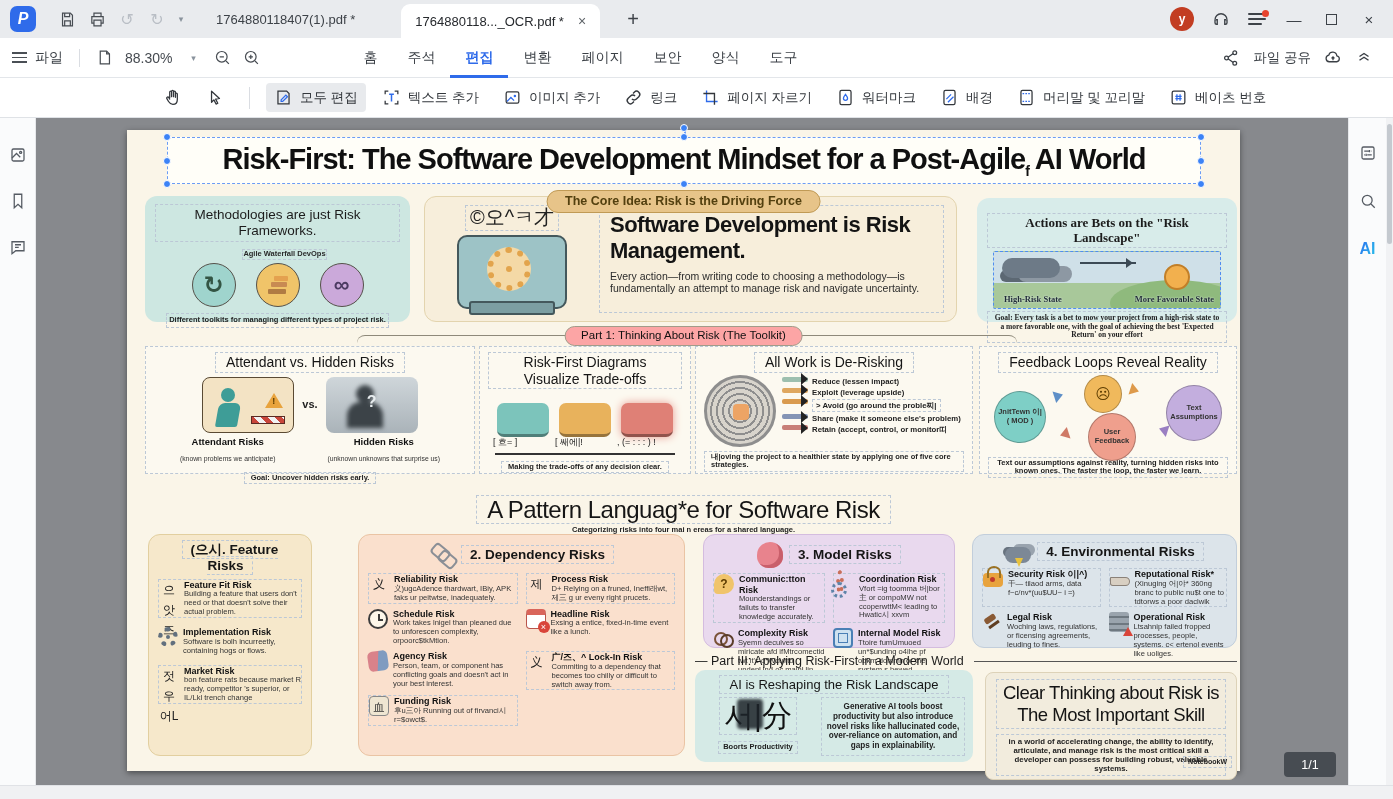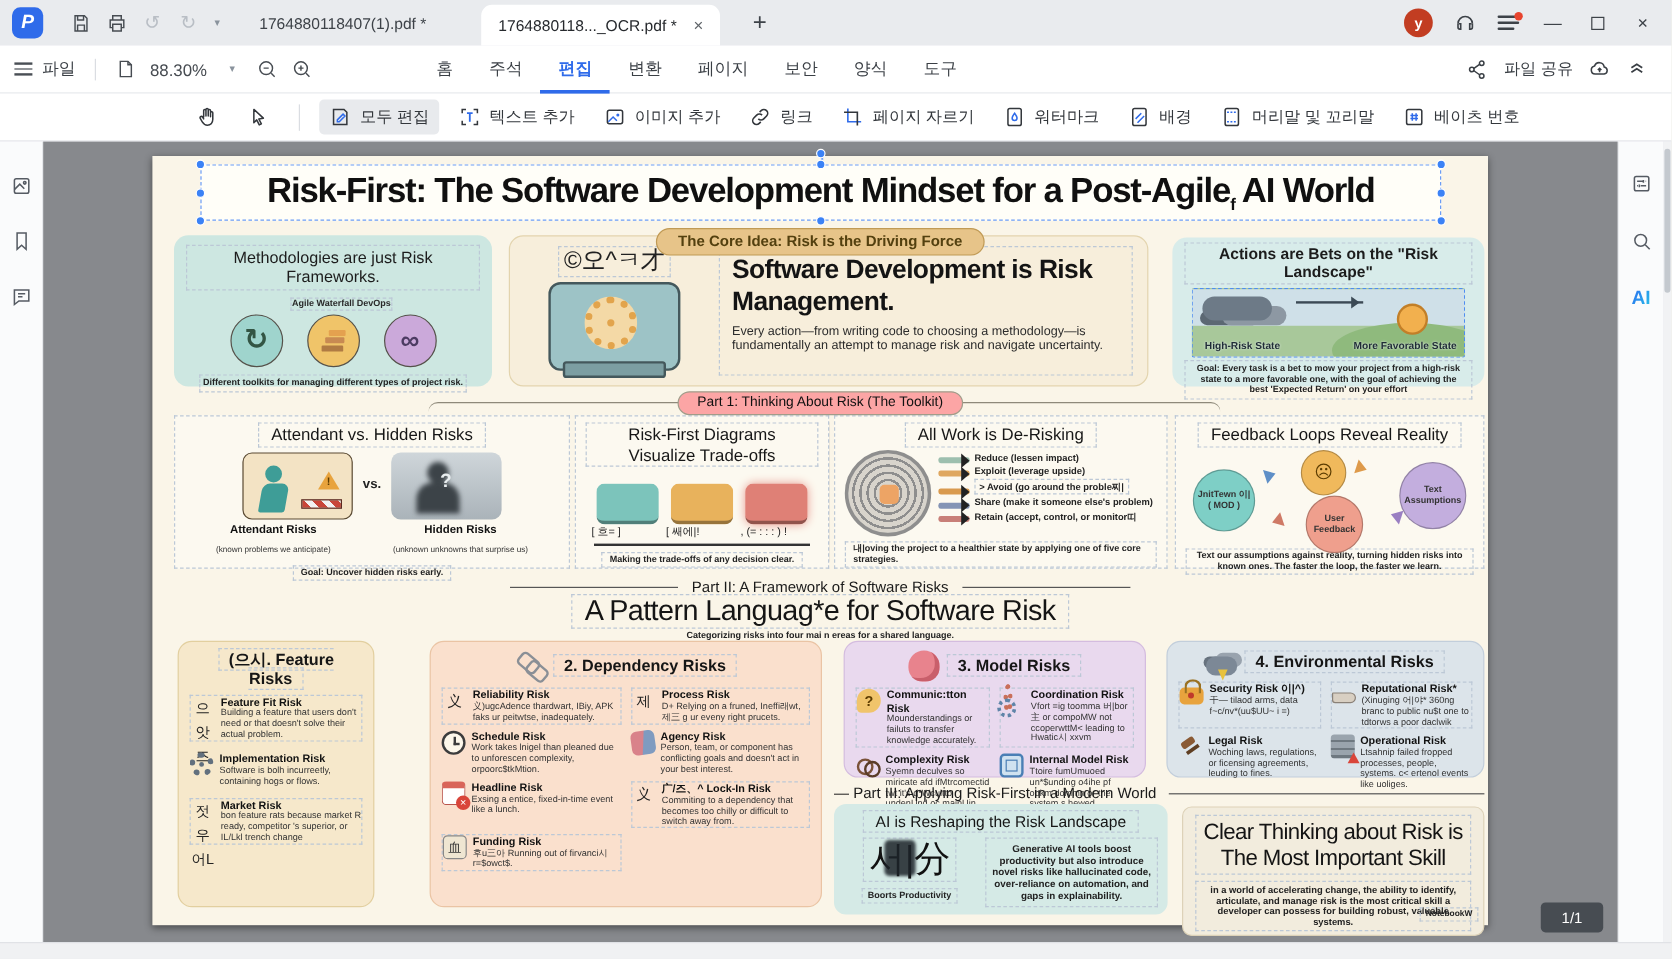--- a/index.html
+++ b/index.html
@@ -110,21 +110,21 @@
              border-radius:10px; }
   .machine::after { content:""; position:absolute; left:10px; right:10px; bottom:-8px; height:10px; background:#7c9ea2;
                     border:2px solid #44585c; border-radius:3px; }
   .machine .gearbig { position:absolute; left:28px; top:10px; width:44px; height:44px; border-radius:50%;
                       border:6px dotted #e2a44c; background:#f4d9a6; }
   .machine .gearbig::after { content:""; position:absolute; inset:13px; border-radius:50%; background:#e2a44c; }
   .core-right { flex:1; padding-top:4px; }
   .core-right h2 { font-size:22px; font-weight:bold; color:#141414; letter-spacing:-.5px; }
   .core-right p { font-size:10.5px; color:#2c2c2c; margin-top:6px; }
 
-  .bx-bets { left:850px; top:68px; width:260px; height:124px; background:#d8ecea; padding:4px 10px; text-align:center; }
+  .bx-bets { left:850px; top:68px; width:260px; height:124px; background:#d8ecea; padding:15px 10px; text-align:center;font-family:Liberation Serif, serif; }
   .bx-bets h3 { font-size:13px; color:#1c1c1c; }
   .land { position:relative; width:228px; height:58px; margin:3px auto 2px; border:1.5px dashed #4f8df0;
           background:linear-gradient(#cfe0e8 55%, #a8c89a 55%); border-radius:2px; overflow:hidden; }
   .cloud { position:absolute; left:8px; top:6px; width:58px; height:20px; background:#6d7a87; border-radius:12px;
            box-shadow:14px 6px 0 -2px #8d98a3, -6px 8px 0 -4px #5c6873; }
   .sun { position:absolute; right:30px; top:12px; width:26px; height:26px; border-radius:50%; background:#f2b04e;
          border:2px solid #c27f28; }
   .hill { position:absolute; right:-20px; bottom:-18px; width:130px; height:46px; background:#8fba7d; border-radius:50%; }
   .land-arrow { position:absolute; left:86px; top:10px; width:56px; height:2px; background:#3c4a55; }
   .land-arrow::after { content:""; position:absolute; right:-2px; top:-4px; border:5px solid transparent; border-left:7px solid #3c4a55; }
@@ -167,21 +167,21 @@
   .dia-b.t { background:#7cc4bb; } .dia-b.o { background:#e8b25c; } .dia-b.r { background:#df8076; box-shadow:0 0 8px #e89a90; }
   .dia-lab { position:absolute; left:-4px; bottom:-14px; font-size:9px; color:#222; white-space:nowrap; }
   .dia-rule { width:180px; height:1.5px; background:#333; margin:16px auto 0; }
 
   .b-der { left:568px; top:216px; width:278px; text-align:left; }
   .der-flex { display:flex; gap:6px; margin-top:2px; }
   .maze { width:72px; height:72px; flex:none; border-radius:50%; border:3px solid #8e8e8e;
           background:repeating-radial-gradient(circle at 50% 50%, #d8d4cc 0 4px, #8e8e8e 4px 6px); position:relative; }
   .maze::after { content:""; position:absolute; left:26px; top:26px; width:16px; height:16px; background:#eda465; border-radius:4px; }
   .strats { flex:1; }
-  .strat { display:flex; align-items:flex-end; gap:4px; margin:2px 0; }
+  .strat { display:flex; align-items:flex-start; gap:4px; margin:2px 0; }
   .sarrow { width:26px; height:5px; border-radius:2px; position:relative; flex:none; }
   .sarrow::after { content:""; position:absolute; right:-6px; top:-3.5px; border:6px solid transparent; border-left:7px solid currentColor; }
   .strat span { font-size:7.8px; font-weight:bold; color:#222; }
   .a0 { background:#9dbfae; color:#9dbfae; } .a1 { background:#dfa75f; color:#dfa75f; }
   .a2 { background:#d99a4e; color:#d99a4e; } .a3 { background:#8494b5; color:#8494b5; } .a4 { background:#c87f78; color:#c87f78; }
 
   .b-fbl { left:852px; top:216px; width:258px; }
   .fb-wrap { position:relative; height:78px; margin-top:2px; }
   .fb-node { position:absolute; border-radius:50%; display:grid; place-items:center; text-align:center;
              font-size:7.5px; font-weight:bold; color:#333; border:1.5px solid rgba(0,0,0,.25); padding:2px; }
@@ -617,21 +617,20 @@
             <div class="fb-node fb3">Text Assumptions</div>
             <div class="fb-node fb4">User Feedback</div>
             <span class="fb-arrow fa1"></span>
             <span class="fb-arrow fa2"></span>
             <span class="fb-arrow fa3"></span>
             <span class="fb-arrow fa4"></span>
           </div>
           <div class="p1cap ocr">Text our assumptions against reality, turning hidden risks into known ones. The faster the loop, the faster we learn.</div>
         </div>
 
-        <div class="abs p2-label">Part II: A Framework of Software Risks</div>
         <div class="abs p2-head"><span>A Pattern Languag*e for Software Risk</span></div>
         <div class="abs p2-sub">Categorizing risks into four mai n ereas for a shared language.</div>
 
         <div class="abs riskbox rb1">
           <h3><span class="ocr" style="padding:1px 8px">(으시. Feature Risks</span></h3>
           <div class="items-1col">
             <div class="ritem ocr">
               <span class="ric ric-scrib">으앗즈</span>
               <div>
                   <b>Feature Fit Risk</b>
@@ -673,31 +672,31 @@
                 </div>
             </div>
             <div class="ritem">
               <span class="ric ric-clock"></span>
               <div>
                   <b>Schedule Risk</b>
                   <span class="d">Work takes lnigel than pleaned due to unforescen complexity, orpoorc$tkMtion.</span>
                 </div>
             </div>
             <div class="ritem">
+              <span class="ric ric-cal"></span>
+              <div>
+                  <b>Headline Risk</b>
+                  <span class="d">Exsing a entice, fixed-in-time event like a lunch.</span>
+                </div>
+            </div>
+            <div class="ritem">
               <span class="ric ric-hands"></span>
               <div>
                   <b>Agency Risk</b>
                   <span class="d">Person, team, or component has conflicting goals and doesn't act in your best interest.</span>
-                </div>
-            </div>
-            <div class="ritem">
-              <span class="ric ric-cal"></span>
-              <div>
-                  <b>Headline Risk</b>
-                  <span class="d">Exsing a entice, fixed-in-time event like a lunch.</span>
                 </div>
             </div>
             <div class="ritem ocr">
               <span class="ric ric-scrib">义</span>
               <div>
                   <b>广/즈、^ Lock-In Risk</b>
                   <span class="d">Commiting to a dependency that becomes too chilly or difficult to switch away from.</span>
                 </div>
             </div>
             <div class="ritem ocr">

